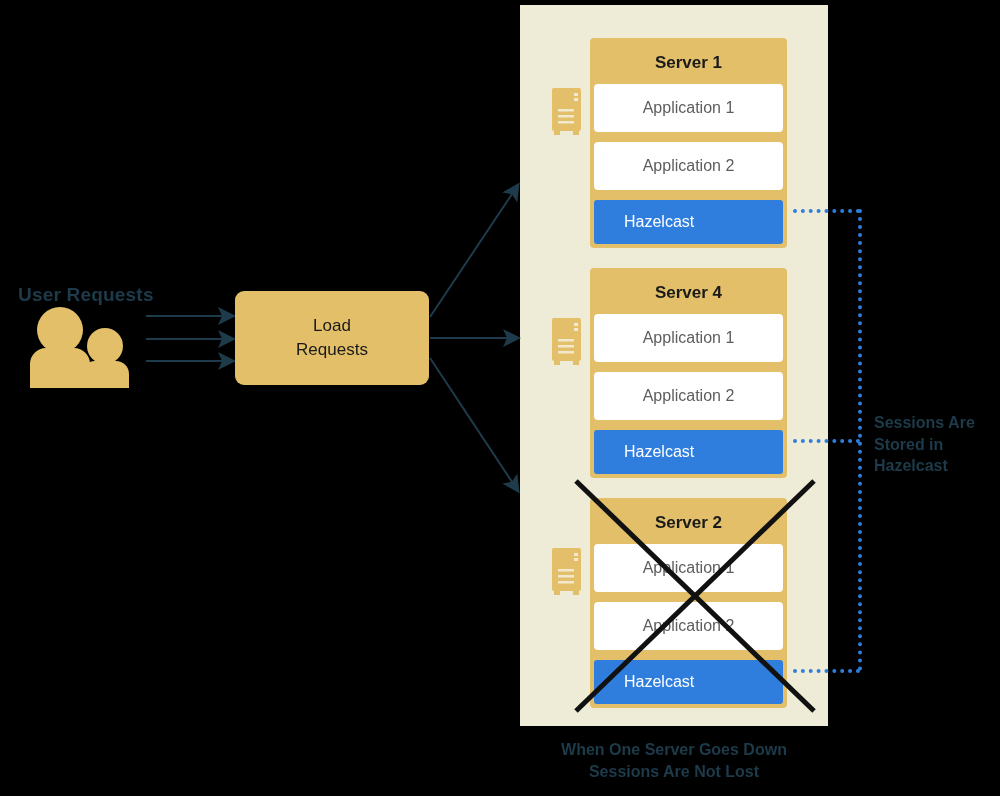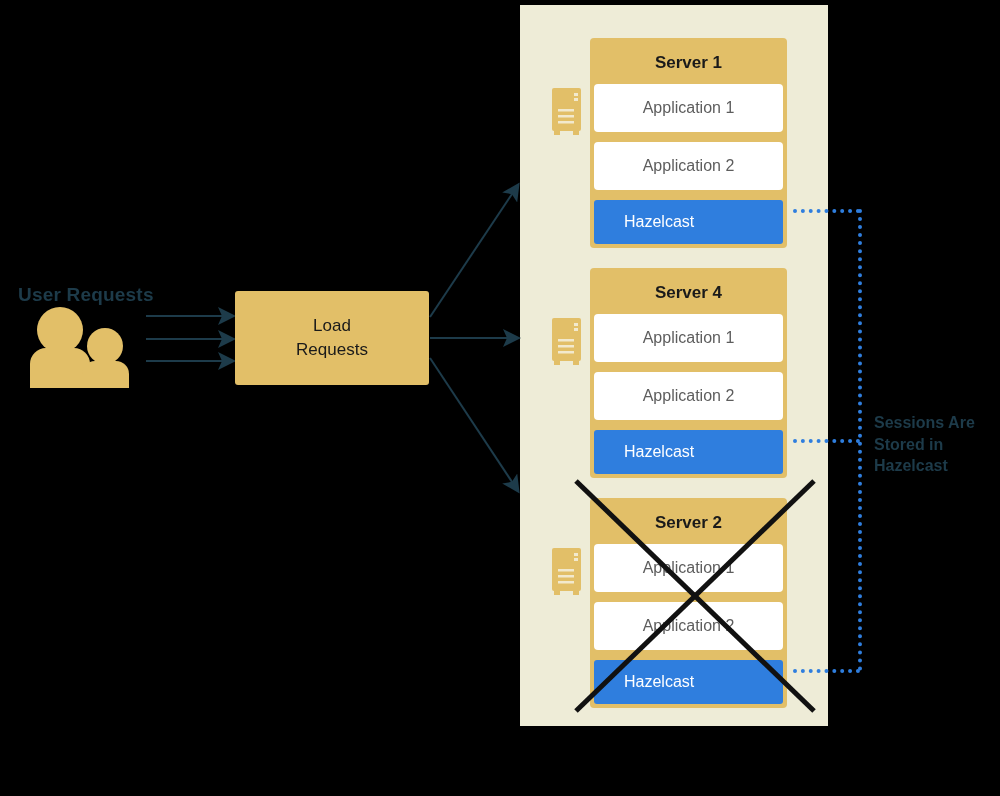--- a/index.html
+++ b/index.html
@@ -54,21 +54,21 @@
   }
 
   
   .lb {
     position: absolute;
     left: 235px;
     top: 291px;
     width: 194px;
     height: 94px;
     background: #e2bf68;
-    border-radius: 3px;
+    border-radius: 9px;
     display: flex;
     align-items: center;
     justify-content: center;
     text-align: center;
     color: #1a1a1a;
     font-size: 17px;
     line-height: 1.4;
   }
 
   
@@ -278,14 +278,18 @@
   <div class="dot-h" style="left:793px; top:439px; width:67px;"></div>
   <div class="dot-h" style="left:793px; top:669px; width:67px;"></div>
   <div class="dot-v" style="left:858px; top:209px; height:462px;"></div>
 
   <div class="side-label">
     <span>Sessions Are</span><br>
     <span>Stored in</span><br>
     <span>Hazelcast</span>
   </div>
 
+  <div class="caption">
+    <span>When One Server Goes Down</span><br>
+    <span>Sessions Are Not Lost</span>
+  </div>
 
 </div>
 
 </body></html>

